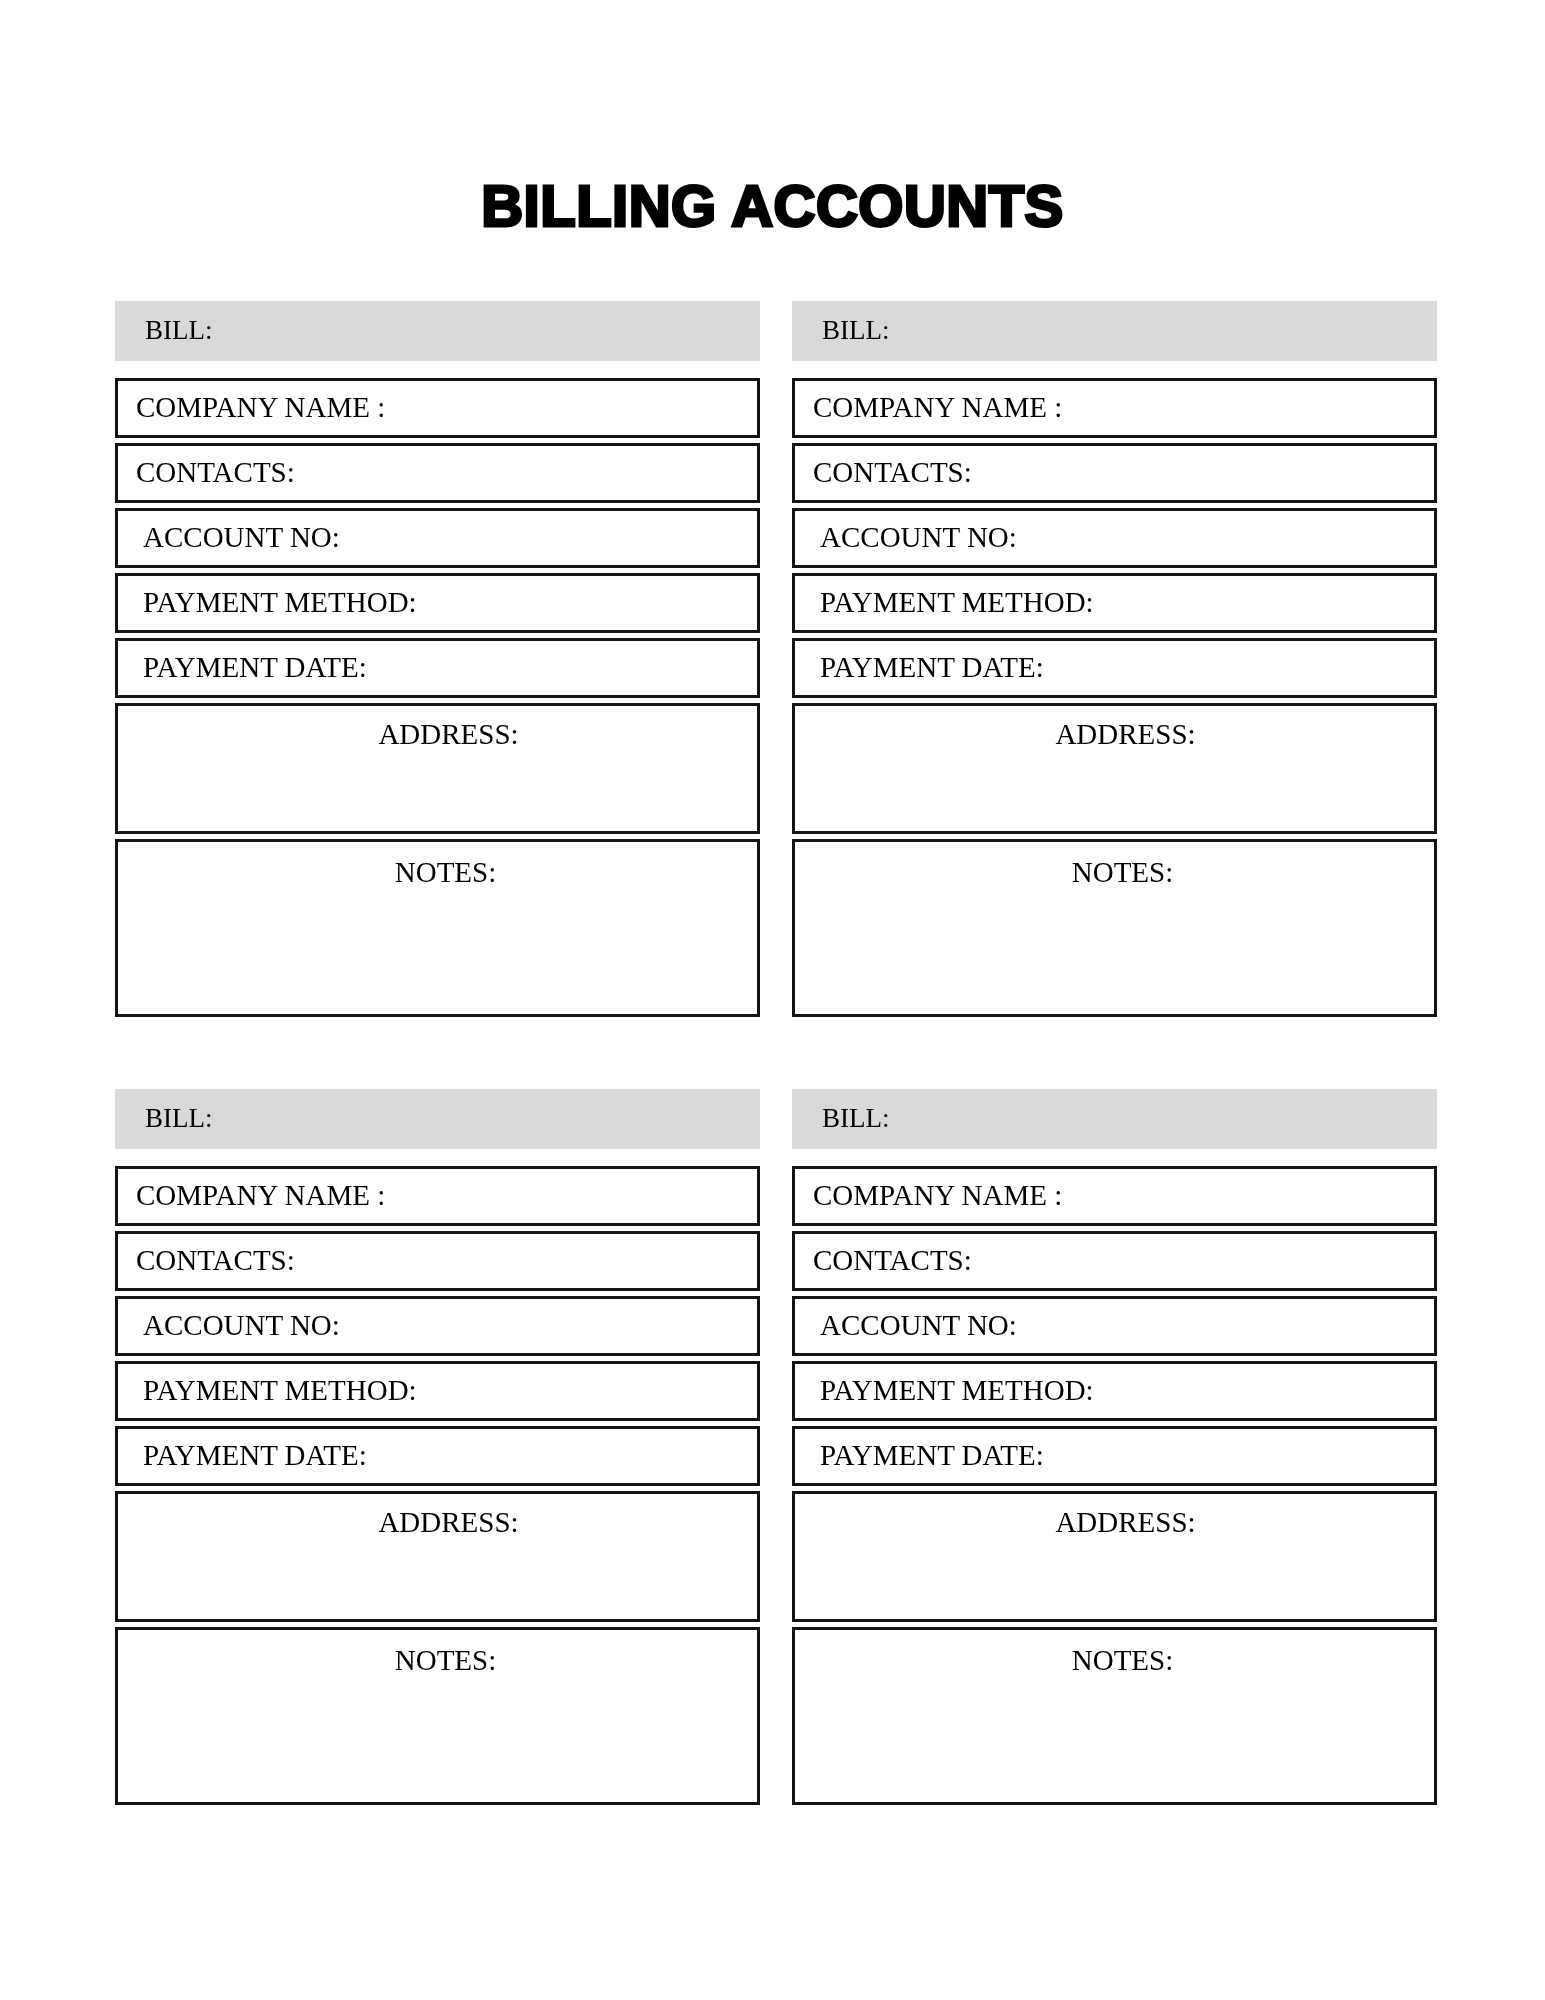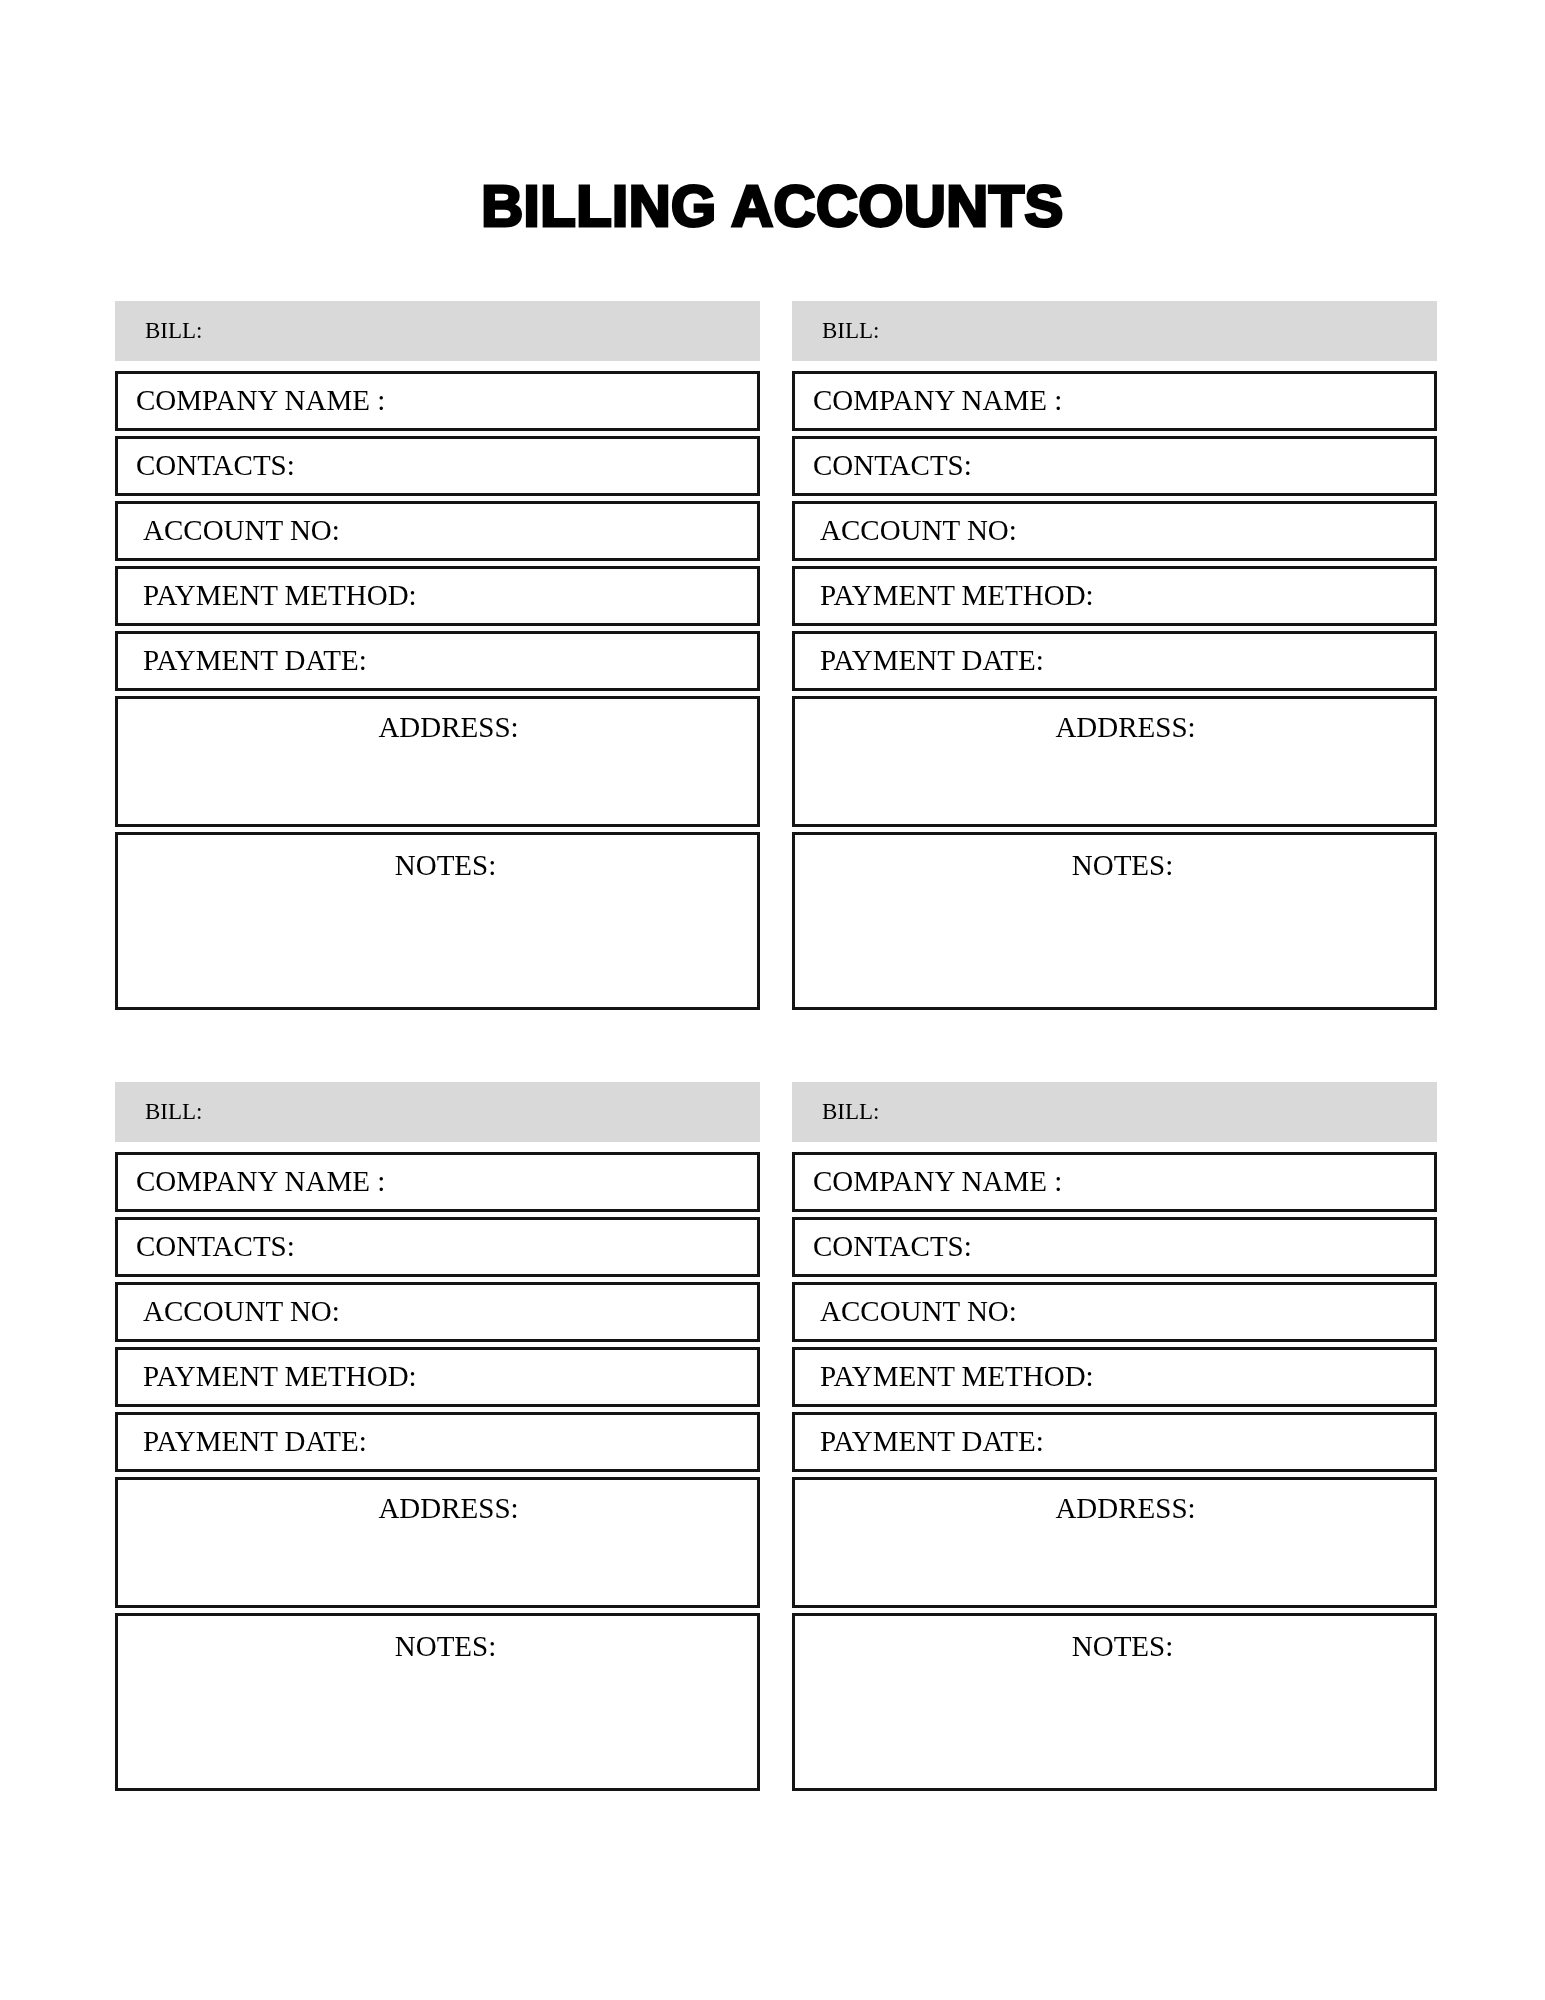--- a/index.html
+++ b/index.html
@@ -39,34 +39,34 @@
   }
 
   .card { width: 645px; }
 
   .card-header {
     height: 60px;
     background: var(--header-bg, #d9d9d9);
     display: flex;
     align-items: center;
     padding-left: 30px;
-    font-size: 23px;
+    font-size: 27px;
   }
 
   .field {
     border: 3px solid var(--box-border, #141414);
     background: #ffffff;
     display: flex;
     align-items: center;
     height: 60px;
     margin-top: 5px;
     padding-left: 18px;
     font-size: 29px;
   }
-  .card-header + .field { margin-top: 10px; }
+  .card-header + .field { margin-top: 17px; }
 
   
   .field:nth-child(4),
   .field:nth-child(5),
   .field:nth-child(6) { padding-left: 25px; }
 
   .f-address {
     height: 131px;
     align-items: flex-start;
     padding-top: 10px;

